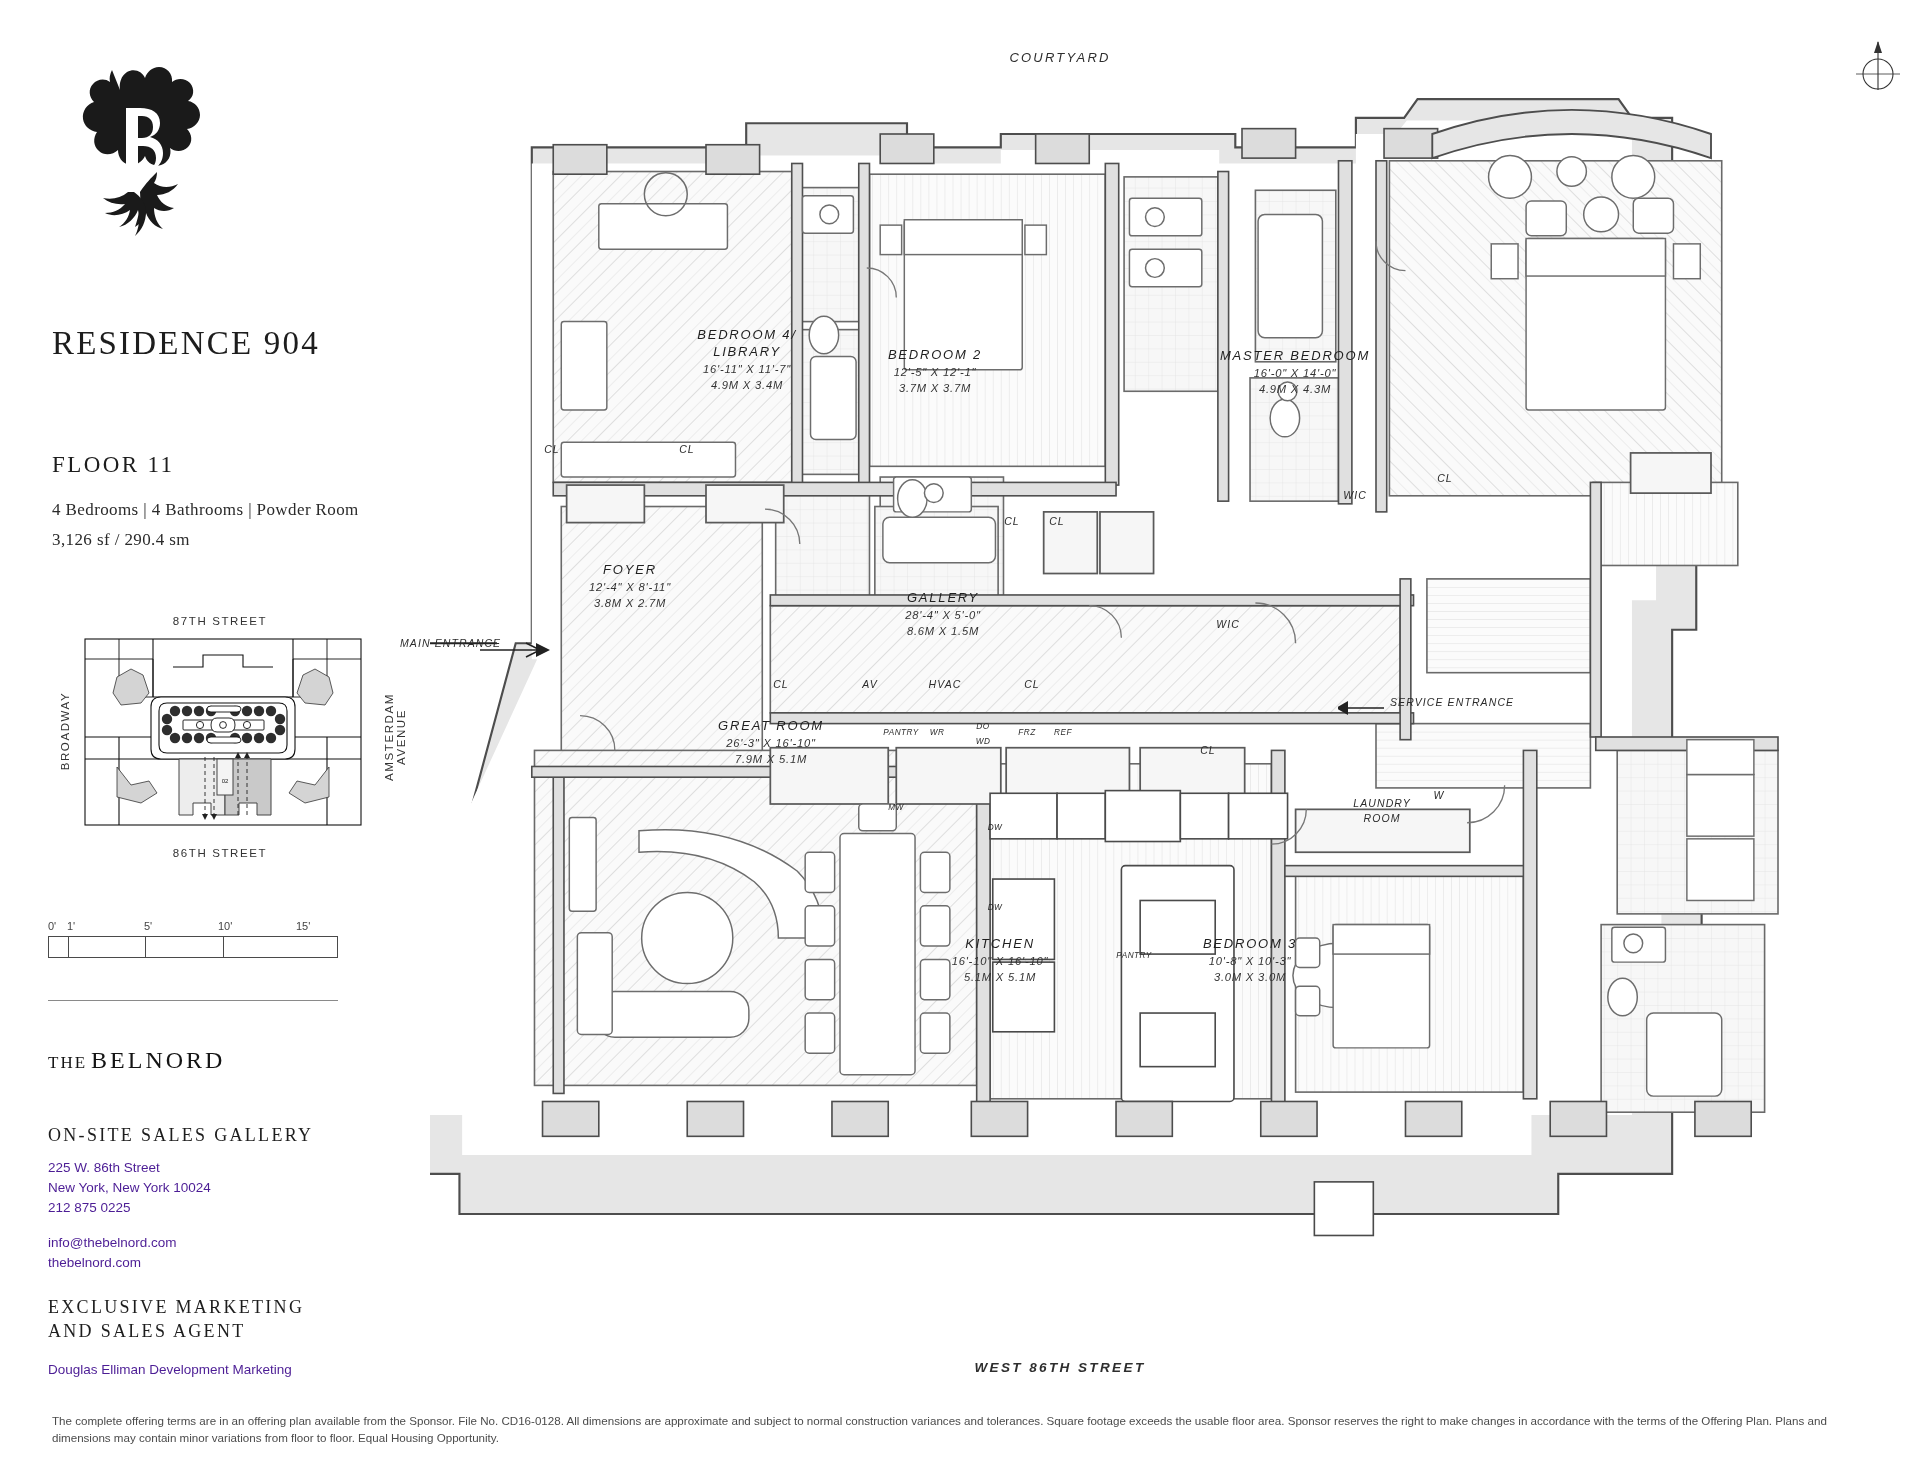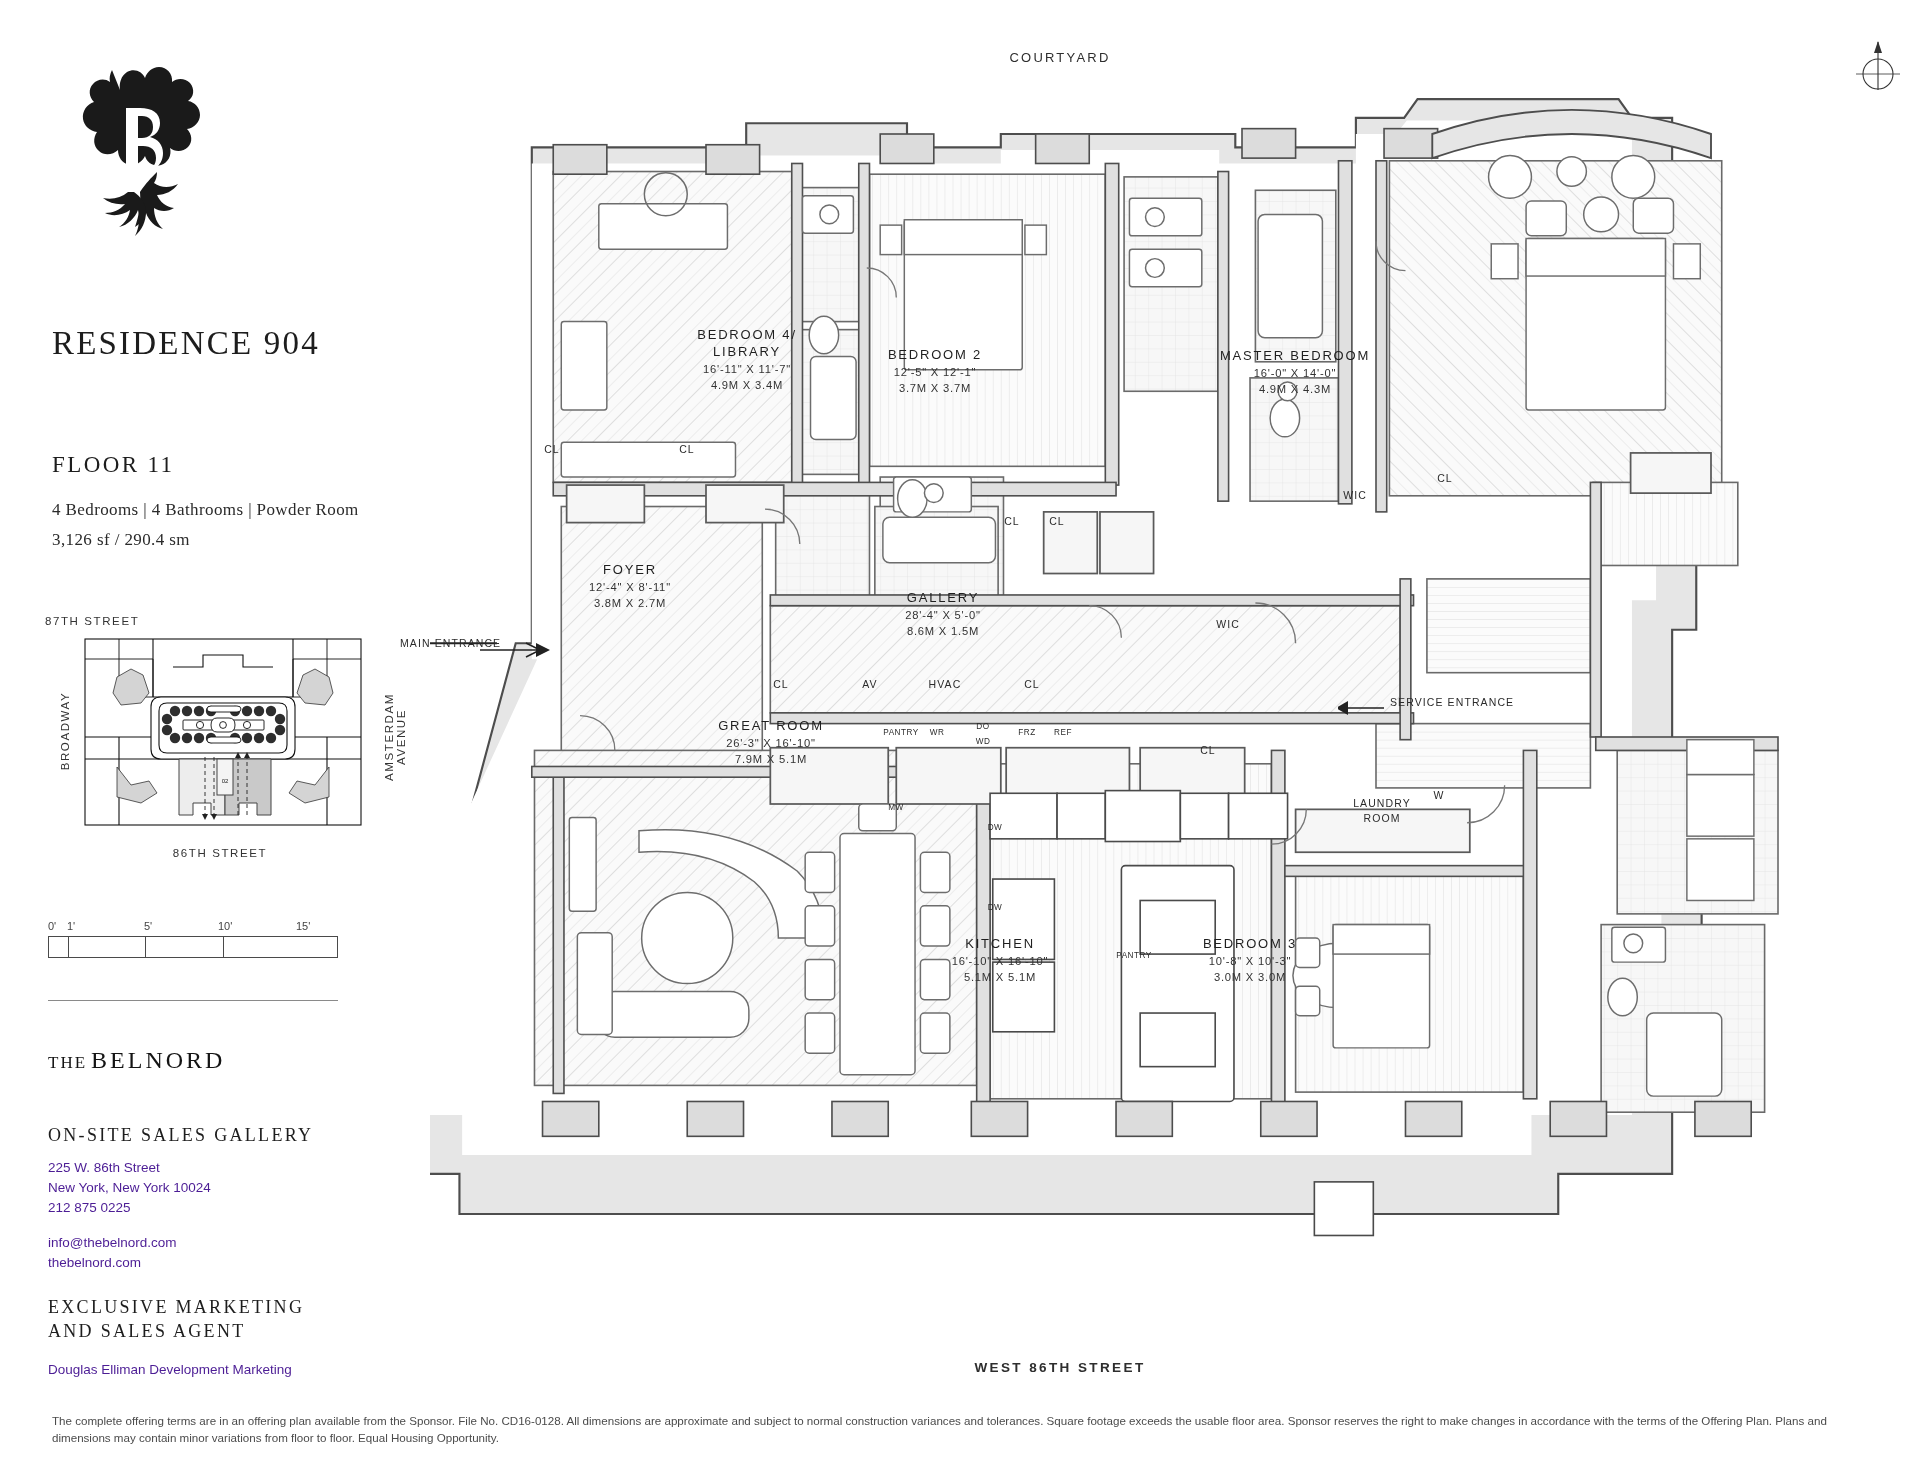--- a/index.html
+++ b/index.html
@@ -28,21 +28,21 @@
     font-family:"Liberation Serif", serif;font-size:17px;letter-spacing:.4px;color:#2a2a2a;
   }
   #unit-area{
     position:absolute;left:52px;top:530px;
     font-family:"Liberation Serif", serif;font-size:17px;letter-spacing:.4px;color:#2a2a2a;
   }
 
   
   #keymap{position:absolute;left:45px;top:615px;width:350px;height:250px;}
   #keymap .street-top{
-    position:absolute;left:0;top:0;width:350px;text-align:left;
+    position:absolute;left:0;top:0;width:350px;text-align:center;
     font-size:11.5px;letter-spacing:1.6px;color:#333;
   }
   #keymap .street-bottom{
     position:absolute;left:0;top:232px;width:350px;text-align:center;
     font-size:11.5px;letter-spacing:1.6px;color:#333;
   }
   #keymap .street-left{
     position:absolute;left:-25px;top:110px;width:90px;text-align:center;
     font-size:11.5px;letter-spacing:1.6px;color:#333;
     transform:rotate(-90deg);
@@ -85,21 +85,21 @@
   #exclusive-head{top:1295px;line-height:24px;}
   #exclusive-body{top:1360px;}
 
   
   #disclaimer{
     position:absolute;left:52px;top:1412px;width:1830px;
     font-size:11.6px;line-height:17px;color:#4b4b4b;
   }
 
   
-  #plan-area{position:absolute;left:430px;top:0;width:1490px;height:1484px;}
+  #plan-area{position:absolute;left:430px;top:0;width:1490px;height:1484px;font-style:italic;}
   #courtyard-label{
     position:absolute;left:0;top:50px;width:1260px;text-align:center;
     font-size:13px;letter-spacing:2.2px;color:#2e2e2e;
   }
   #street-label{
     position:absolute;left:0;top:1360px;width:1260px;text-align:center;
     font-size:13.5px;letter-spacing:2.4px;color:#2e2e2e;font-weight:600;
   }
   #compass{position:absolute;left:1410px;top:38px;width:70px;height:70px;}
 

